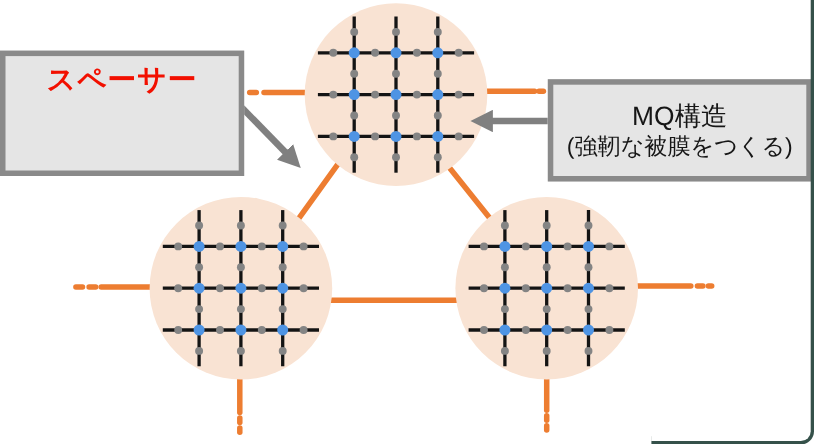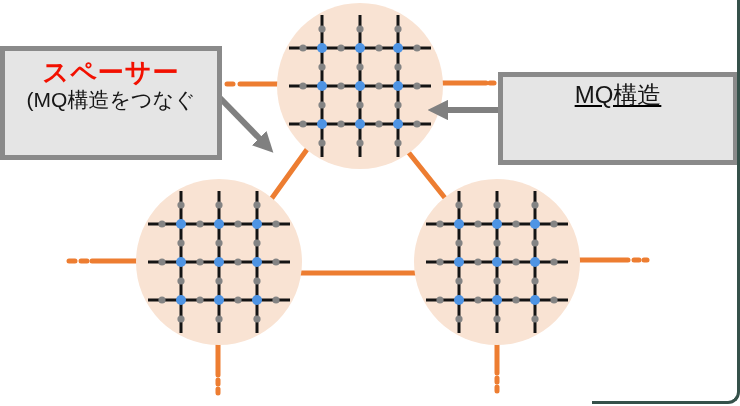--- a/index.html
+++ b/index.html
@@ -8,21 +8,21 @@
     background:#ffffff;
     font-family:"Liberation Sans", sans-serif;
   }
   .stage svg { position:absolute; left:0; top:0; }
   .label-box {
     position:absolute; box-sizing:border-box;
     background:#e5e5e5; border:5px solid #8a8a8a;
     text-align:center;
   }
   #spacer-box { left:0px; top:46px; width:222px; height:114px; padding-top:7px; }
-  #mq-box     { left:498px; top:72px; width:240px; height:93px; padding-top:4px;text-decoration:underline; }
+  #mq-box     { left:498px; top:72px; width:240px; height:93px; padding-top:16px; }
   .box-title   { font-size:26px; font-weight:bold; color:#f21000; line-height:1.15; letter-spacing:1px; }
   .box-title-plain { font-size:24px; font-weight:normal; color:#161616; line-height:1.2; }
   .box-desc    { font-size:21px; color:#161616; line-height:1.18; }
   .slide-edge {
     position:absolute; top:0; right:0; width:145px; height:401px;
     border-right:3px solid #35514a; border-bottom:3px solid #35514a;
     border-bottom-right-radius:12px; pointer-events:none;
   }
 </style>
 </head>
@@ -127,21 +127,21 @@
       </g>
 
     <g stroke="#808080" stroke-width="6" fill="none">
       <line x1="220" y1="98" x2="262" y2="141" marker-end="url(#ah)"></line>
       <line x1="498" y1="110" x2="444" y2="110" marker-end="url(#ah)"></line>
     </g>
   </svg>
 
   <div class="label-box" id="spacer-box">
     <div class="box-title">スペーサー</div>
-    <div class="box-desc">(MQ構造をつなぐ</div>
   </div>
 
   <div class="label-box" id="mq-box">
     <div class="box-title-plain">MQ構造</div>
+    <div class="box-desc">(強靭な被膜をつくる)</div>
   </div>
 
   <div class="slide-edge"></div>
 </div>
 
 </body></html>

